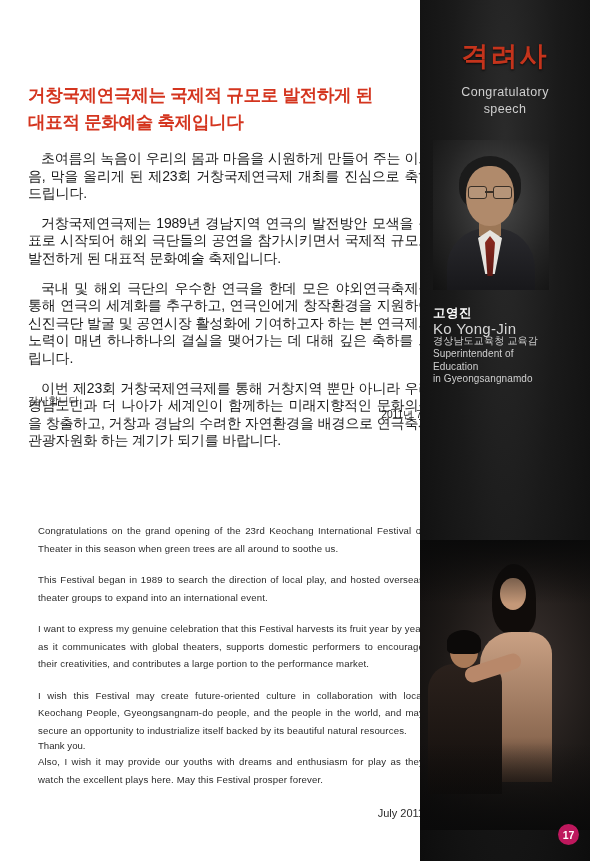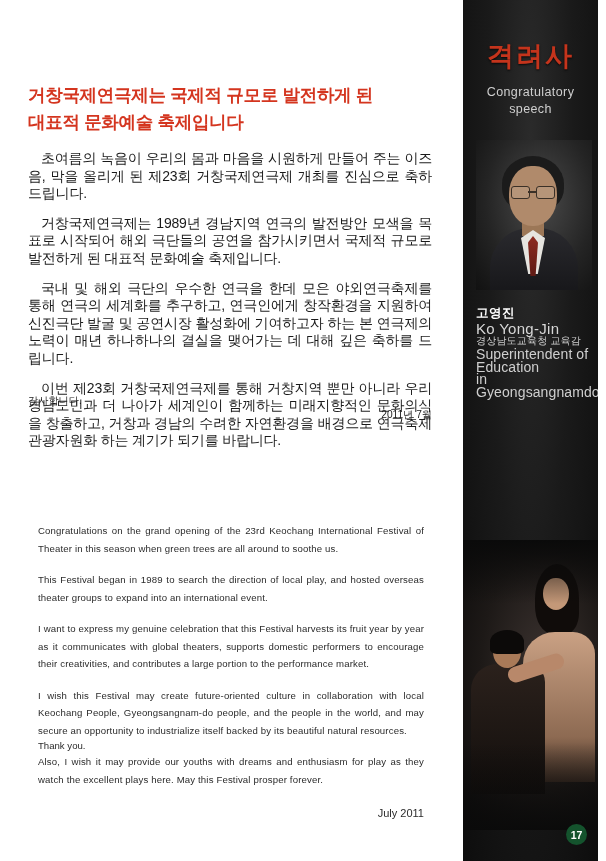--- a/index.html
+++ b/index.html
@@ -12,22 +12,22 @@
     background: #ffffff;
     font-family: "Liberation Sans", sans-serif;
     position: relative;
     overflow: hidden;
   }
 
   
   #sidebar {
     position: absolute;
     top: 0;
-    right: 8px;
-    width: 135px;
+    right: 16px;
+    width: 170px;
     height: 861px;
     background: #141414;
     overflow: hidden;
   }
   #sidebar-inner {
     position: absolute;
     inset: 0;
     background:
       radial-gradient(ellipse at 50% 18%, #2b2b2b 0%, #1a1a1a 45%, #0d0d0d 100%);
   }
@@ -153,21 +153,21 @@
     color: #d0d0d0;
     font-size: 10px;
     letter-spacing: .2px;
   }
   .sb-role-en {
     position: absolute;
     left: 13px;
     top: 348px;
     width: 122px;
     color: #cfcfcf;
-    font-size: 14px;
+    font-size: 10px;
     line-height: 12.5px;
     letter-spacing: .1px;
   }
 
   
   .dancers {
     position: absolute;
     left: 0;
     right: 0;
     top: 540px;
@@ -222,21 +222,21 @@
     background: linear-gradient(180deg, rgba(10,10,10,1) 0%, rgba(10,10,10,0) 22%, rgba(10,10,10,0) 70%, rgba(10,10,10,.95) 100%);
   }
 
   .page-badge {
     position: absolute;
     right: 11px;
     bottom: 16px;
     width: 21px;
     height: 21px;
     border-radius: 50%;
-    background: #14532d;
+    background: #be185d;
     color: #ffffff;
     font-size: 10.5px;
     font-weight: bold;
     display: flex;
     align-items: center;
     justify-content: center;
   }
 
   
   #main {

